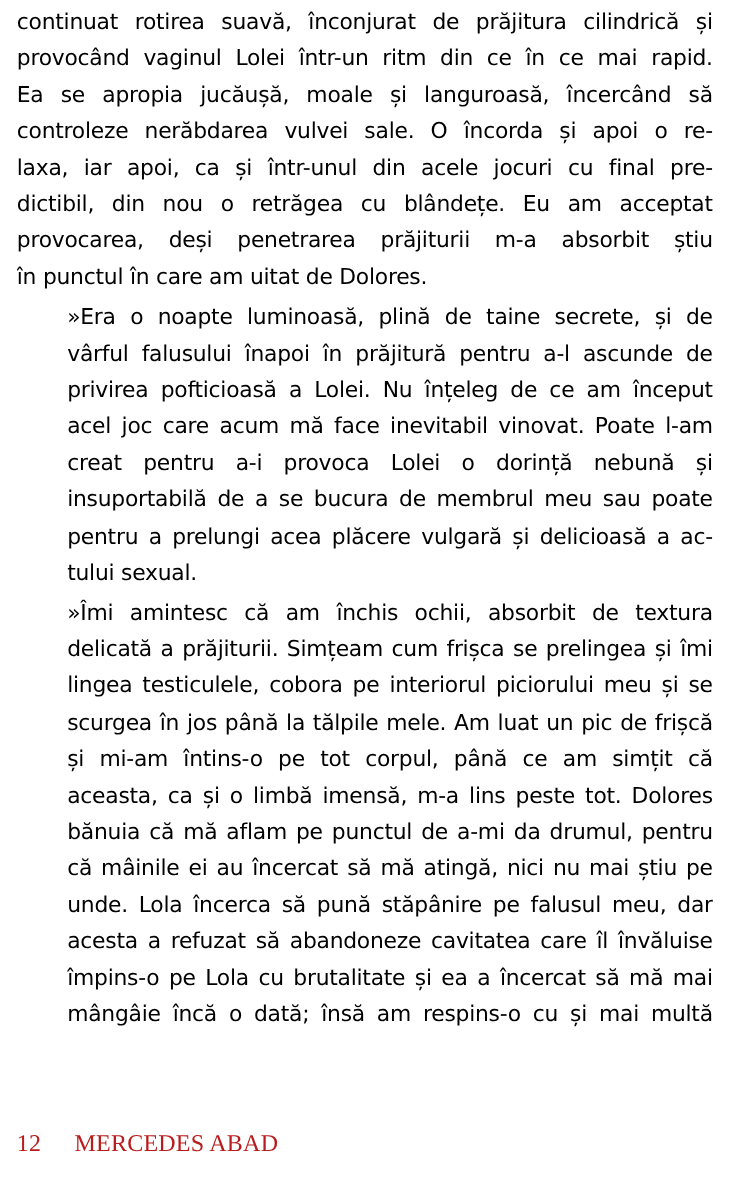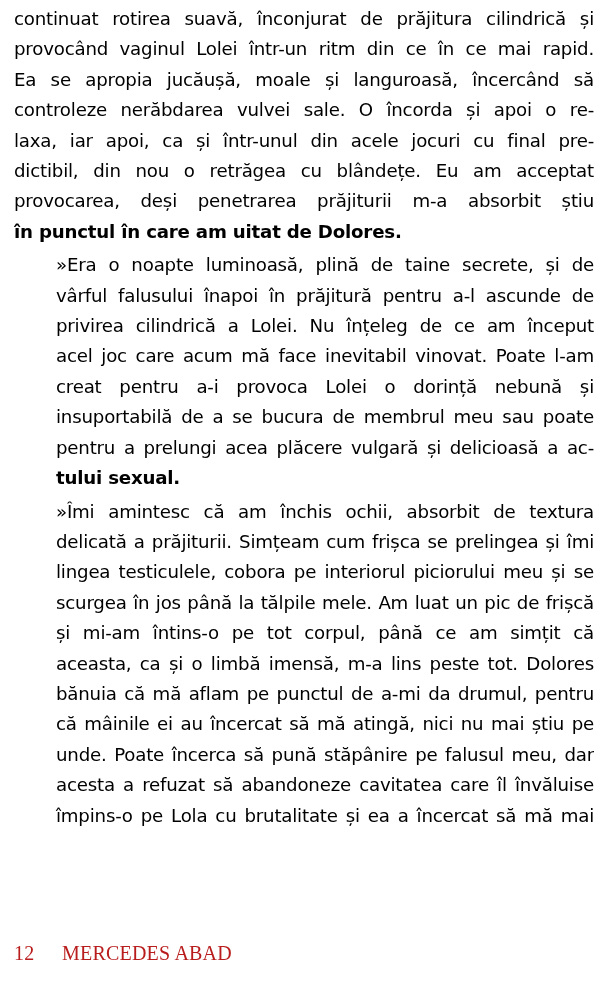--- a/index.html
+++ b/index.html
@@ -6,21 +6,21 @@
     body { width: 608px; height: 1000px; overflow: hidden; position: relative; }
     .page {
       position: absolute; left: 14px; top: 4px; width: 580px;
       font-family: "DejaVu Sans", "Liberation Sans", sans-serif;
       font-size: 18.2px; line-height: 30.4px; color: #000000;
       letter-spacing: -0.2px;
     }
     .para { margin: 0; text-align: justify; hyphens: manual; }
     .para.indent { text-indent: 42px; margin-top: 3px; }
     .line { display: block; text-align: justify; text-align-last: justify; white-space: nowrap; overflow: hidden; }
-    .line.last { text-align-last: left; font-weight: bold; }
+    .line.last { text-align-last: left; }
     .footer {
       position: absolute; left: 14px; top: 942px;
       font-family: "Liberation Serif", "DejaVu Serif", serif;
       font-size: 20px; color: #b91c1c; letter-spacing: 0.2px;
     }
     .footer .num { display: inline-block; width: 48px; }
   </style>
 </head>
 <body>
 
@@ -31,37 +31,38 @@
     <span class="line">Ea se apropia jucăușă, moale și languroasă, încercând să</span>
     <span class="line">controleze nerăbdarea vulvei sale. O încorda și apoi o re-</span>
     <span class="line">laxa, iar apoi, ca și într-unul din acele jocuri cu final pre-</span>
     <span class="line">dictibil, din nou o retrăgea cu blândețe. Eu am acceptat</span>
     <span class="line">provocarea, deși penetrarea prăjiturii m-a absorbit știu</span>
     <span class="line last">în punctul în care am uitat de Dolores.</span>
   </div>
   <div class="para indent">
     <span class="line">»Era o noapte luminoasă, plină de taine secrete, și de</span>
     <span class="line">vârful falusului înapoi în prăjitură pentru a-l ascunde de</span>
-    <span class="line">privirea cilindrică a Lolei. Nu înțeleg de ce am început</span>
+    <span class="line">privirea pofticioasă a Lolei. Nu înțeleg de ce am început</span>
     <span class="line">acel joc care acum mă face inevitabil vinovat. Poate l-am</span>
     <span class="line">creat pentru a-i provoca Lolei o dorință nebună și</span>
     <span class="line">insuportabilă de a se bucura de membrul meu sau poate</span>
     <span class="line">pentru a prelungi acea plăcere vulgară și delicioasă a ac-</span>
     <span class="line last">tului sexual.</span>
   </div>
   <div class="para indent">
     <span class="line">»Îmi amintesc că am închis ochii, absorbit de textura</span>
     <span class="line">delicată a prăjiturii. Simțeam cum frișca se prelingea și îmi</span>
     <span class="line">lingea testiculele, cobora pe interiorul piciorului meu și se</span>
     <span class="line">scurgea în jos până la tălpile mele. Am luat un pic de frișcă</span>
     <span class="line">și mi-am întins-o pe tot corpul, până ce am simțit că</span>
     <span class="line">aceasta, ca și o limbă imensă, m-a lins peste tot. Dolores</span>
     <span class="line">bănuia că mă aflam pe punctul de a-mi da drumul, pentru</span>
     <span class="line">că mâinile ei au încercat să mă atingă, nici nu mai știu pe</span>
-    <span class="line">unde. Poate încerca să pună stăpânire pe falusul meu, dar</span>
+    <span class="line">unde. Lola încerca să pună stăpânire pe falusul meu, dar</span>
     <span class="line">acesta a refuzat să abandoneze cavitatea care îl învăluise</span>
     <span class="line">împins-o pe Lola cu brutalitate și ea a încercat să mă mai</span>
+    <span class="line">mângâie încă o dată; însă am respins-o cu și mai multă</span>
   </div>
 </div>
 
 <div class="footer">
   <span class="num">12</span><span>MERCEDES ABAD</span>
 </div>
 
 </body></html>

